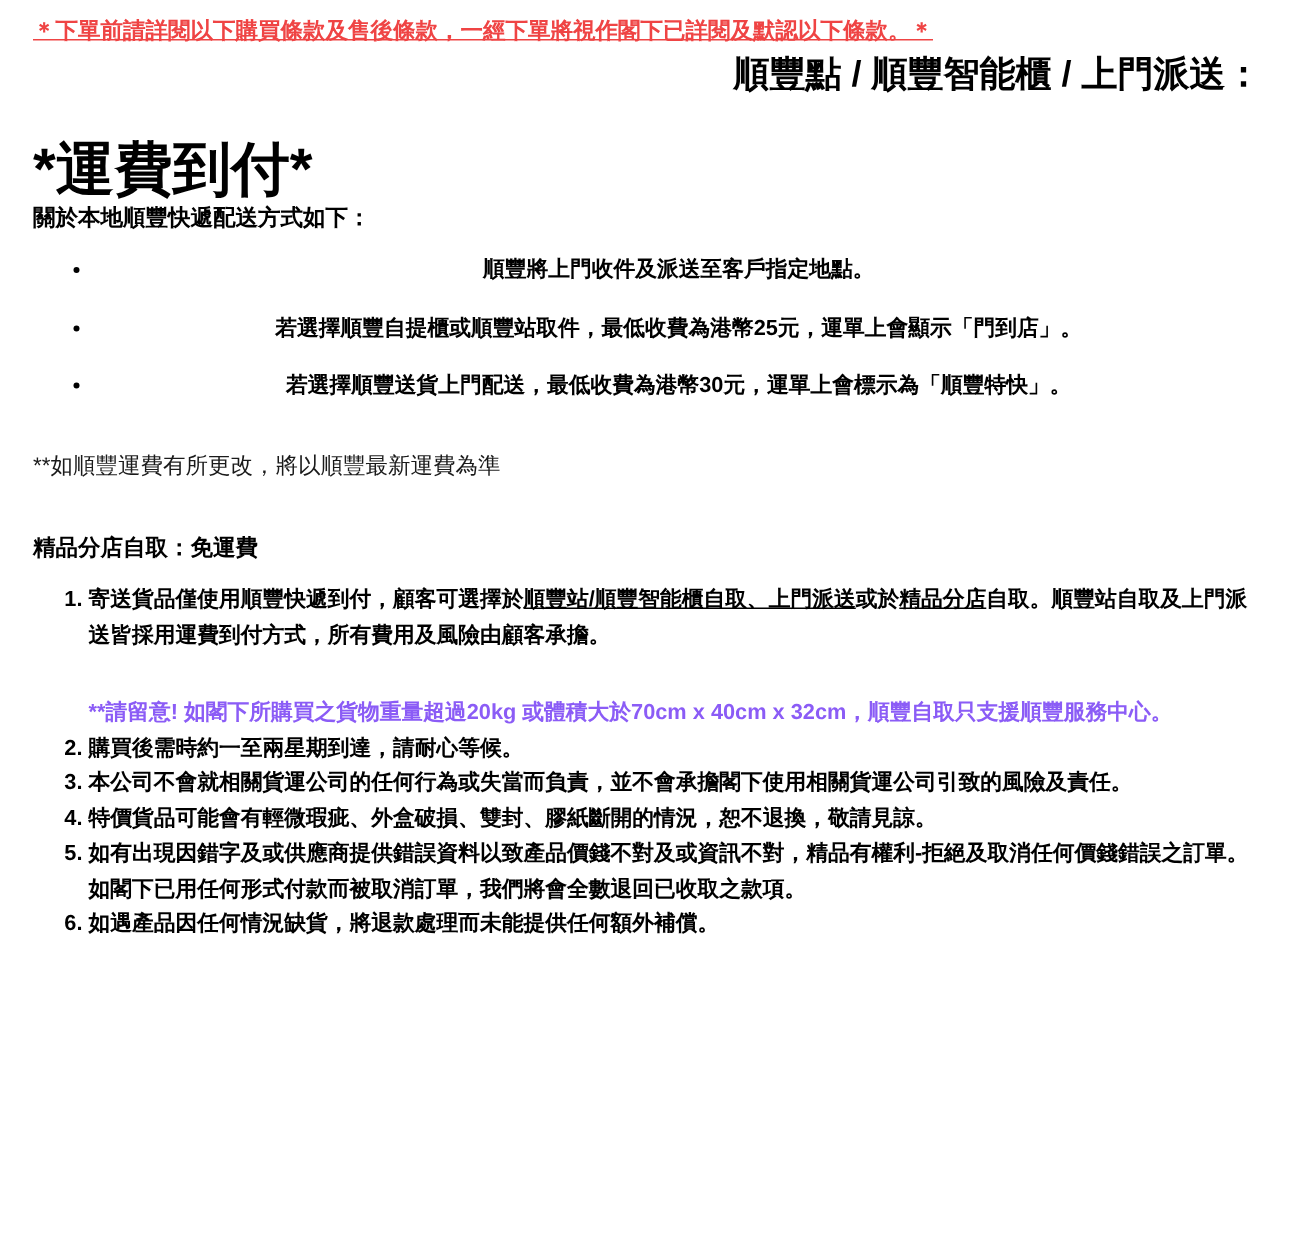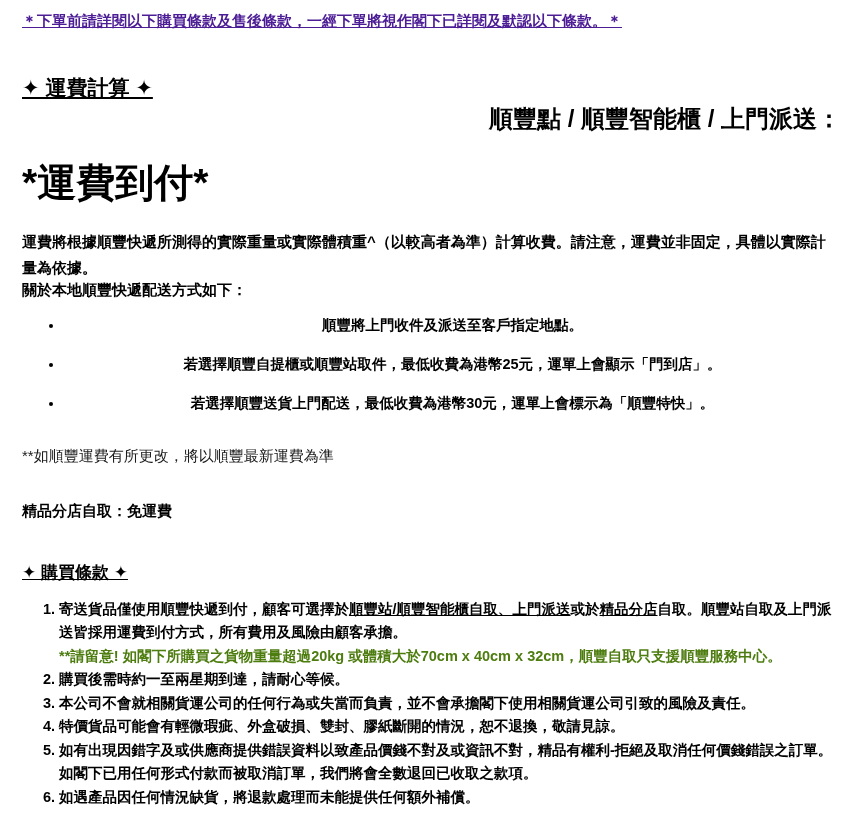--- a/index.html
+++ b/index.html
@@ -9,21 +9,21 @@
   }
   body {
     width: 861px;
     min-height: 831px;
     box-sizing: border-box;
     padding: 10px 20px 24px 22px;
     font-family: "Liberation Sans", "DejaVu Sans", sans-serif;
     color: #000000;
   }
   .top-notice {
-    color: #4c1d95;
+    color: #ef4444;
     font-weight: bold;
     font-size: 15px;
     text-decoration: underline;
     line-height: 1.4;
   }
   .h-calc {
     margin-top: 44px;
     font-size: 21px;
     font-weight: bold;
     text-decoration: underline;
@@ -90,52 +90,50 @@
   ol.terms li {
     font-size: 14.5px;
     font-weight: bold;
     line-height: 1.62;
     max-width: 800px;
   }
   .inline-underline {
     text-decoration: underline;
   }
   .warning-orange {
-    color: #4d7c0f;
+    color: #8b5cf6;
+    margin-top: 28px;
   }
 </style>
 </head>
 <body>
 
 <div class="top-notice">＊下單前請詳閱以下購買條款及售後條款，一經下單將視作閣下已詳閱及默認以下條款。＊</div>
 
 <div>
-  <div class="h-calc">✦ 運費計算 ✦</div>
 
   <div class="h-methods">順豐點 / 順豐智能櫃 / 上門派送：</div>
 
   <div class="freight-collect">*運費到付*</div>
 
-  <div class="p-intro">運費將根據順豐快遞所測得的實際重量或實際體積重^（以較高者為準）計算收費。請注意，運費並非固定，具體以實際計量為依據。</div>
 
   <div class="p-local">關於本地順豐快遞配送方式如下：</div>
 
   <ul class="delivery">
     <li>順豐將上門收件及派送至客戶指定地點。</li>
     <li>若選擇順豐自提櫃或順豐站取件，最低收費為港幣25元，運單上會顯示「門到店」。</li>
     <li>若選擇順豐送貨上門配送，最低收費為港幣30元，運單上會標示為「順豐特快」。</li>
   </ul>
 
   <div class="fee-note">**如順豐運費有所更改，將以順豐最新運費為準</div>
 
   <div class="pickup-free">精品分店自取：免運費</div>
 </div>
 
 <div>
-  <div class="h-terms">✦ 購買條款 ✦</div>
 
   <ol class="terms">
     <li>
       <span>寄送貨品僅使用順豐快遞到付，顧客可選擇於</span><span class="inline-underline">順豐站/順豐智能櫃自取、上門派送</span><span>或於</span><span class="inline-underline">精品分店</span><span>自取。順豐站自取及上門派送皆採用運費到付方式，所有費用及風險由顧客承擔。</span>
       <div class="warning-orange">**請留意! 如閣下所購買之貨物重量超過20kg 或體積大於70cm x 40cm x 32cm，順豐自取只支援順豐服務中心。</div>
     </li>
     <li>購買後需時約一至兩星期到達，請耐心等候。</li>
     <li>本公司不會就相關貨運公司的任何行為或失當而負責，並不會承擔閣下使用相關貨運公司引致的風險及責任。</li>
     <li>特價貨品可能會有輕微瑕疵、外盒破損、雙封、膠紙斷開的情況，恕不退換，敬請見諒。</li>
     <li>如有出現因錯字及或供應商提供錯誤資料以致產品價錢不對及或資訊不對，精品有權利-拒絕及取消任何價錢錯誤之訂單。如閣下已用任何形式付款而被取消訂單，我們將會全數退回已收取之款項。</li>

